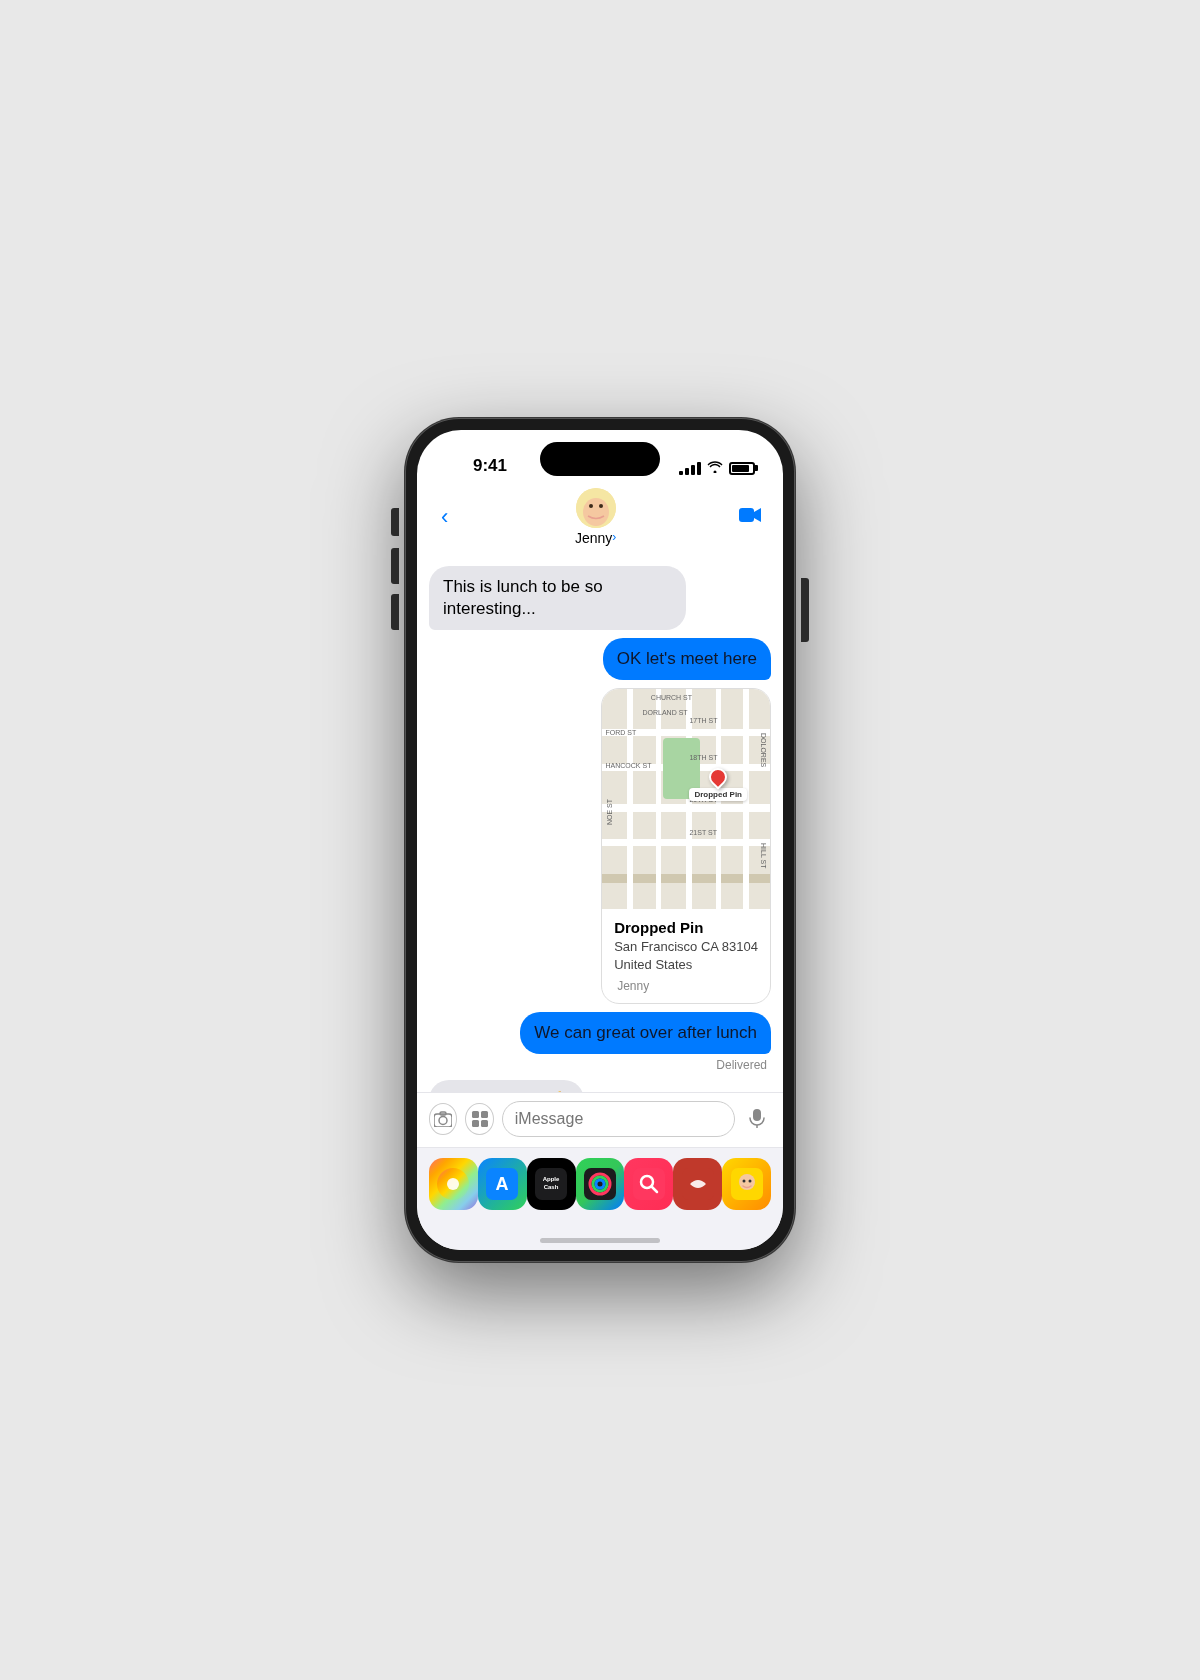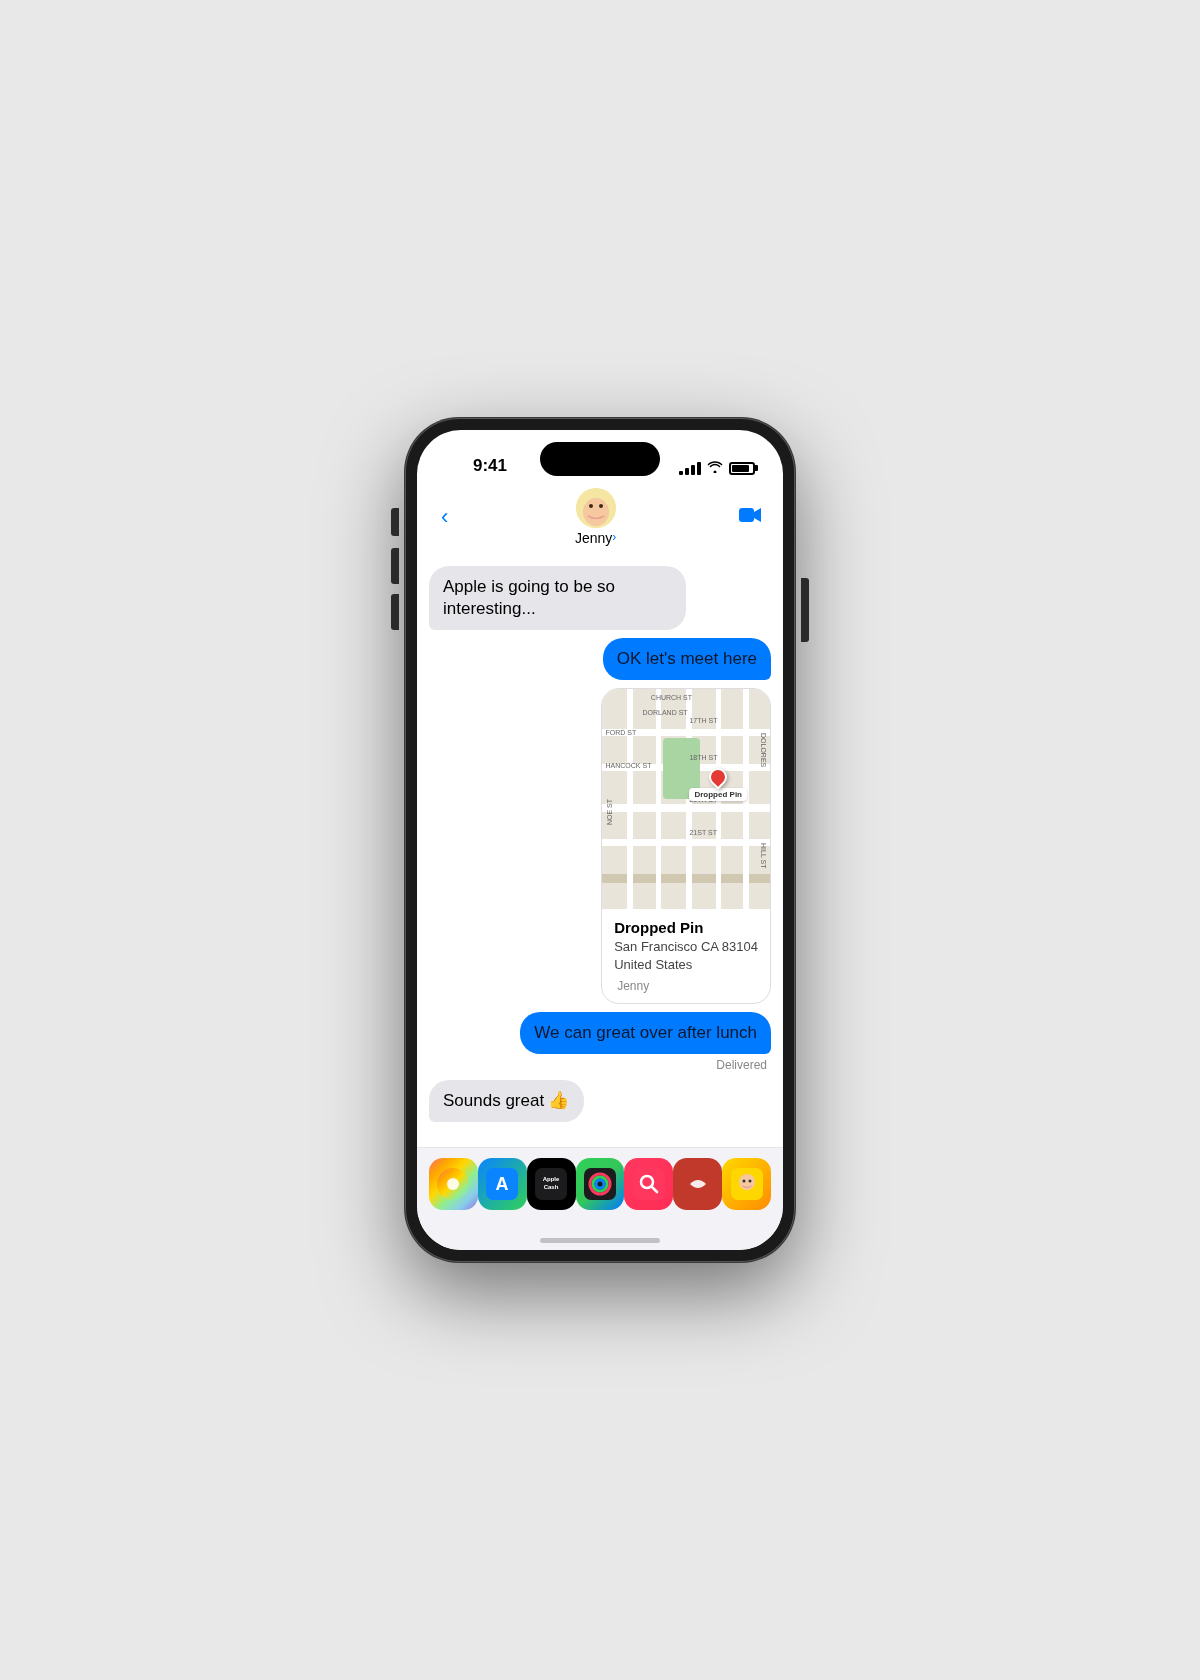--- a/index.html
+++ b/index.html
@@ -469,21 +469,21 @@
           <rect x="0" y="2" width="15" height="14" rx="3" fill="#007aff"></rect>
           <path d="M15 6l7-4v14l-7-4V6z" fill="#007aff"></path>
         </svg>
       </span>
     </div>
 
     <div class="messages-area">
 
       <div class="message-row received">
         <div class="bubble received">
-          <span>Apple is going to be so interesting...</span>
+          <span>This is lunch to be so interesting...</span>
         </div>
       </div>
 
       <div class="message-row sent">
         <div class="bubble sent">
           <span>OK let's meet here</span>
         </div>
       </div>
 
       <div class="message-row sent">
@@ -546,20 +546,45 @@
       <div class="delivered-text">Delivered</div>
 
       <div class="message-row received">
         <div class="bubble received">
           <span>Sounds great 👍</span>
         </div>
       </div>
 
     </div>
 
+    <div class="input-area">
+      <div class="camera-btn">
+        <svg width="18" height="16" viewBox="0 0 18 16" fill="none">
+          <rect x="0" y="3" width="18" height="13" rx="3" stroke="#888" stroke-width="1.5"></rect>
+          <circle cx="9" cy="9.5" r="4" stroke="#888" stroke-width="1.5"></circle>
+          <rect x="6" y="1" width="6" height="3" rx="1.5" stroke="#888" stroke-width="1.5"></rect>
+        </svg>
+      </div>
+      <div class="app-btn">
+        <svg width="18" height="18" viewBox="0 0 18 18" fill="#888">
+          <rect x="1" y="1" width="7" height="7" rx="1.5"></rect>
+          <rect x="10" y="1" width="7" height="7" rx="1.5"></rect>
+          <rect x="1" y="10" width="7" height="7" rx="1.5"></rect>
+          <rect x="10" y="10" width="7" height="7" rx="1.5"></rect>
+        </svg>
+      </div>
+      <input class="message-input" type="text" placeholder="iMessage" style="">
+      <div class="mic-btn">
+        <svg width="16" height="20" viewBox="0 0 16 20" fill="none">
+          <rect x="4" y="0" width="8" height="12" rx="4" fill="#888"></rect>
+          <path d="M1 9c0 3.9 3.1 7 7 7s7-3.1 7-7" stroke="#888" stroke-width="1.5" stroke-linecap="round"></path>
+          <line x1="8" y1="16" x2="8" y2="19" stroke="#888" stroke-width="1.5"></line>
+        </svg>
+      </div>
+    </div>
 
     <div class="app-drawer">
       <div class="drawer-app photos">
         <svg width="32" height="32" viewBox="0 0 32 32">
           <defs>
             <linearGradient id="pg" x1="0%" y1="0%" x2="100%" y2="100%">
               <stop offset="0%" style="stop-color:#ff6b6b"></stop>
               <stop offset="25%" style="stop-color:#ffa500"></stop>
               <stop offset="50%" style="stop-color:#ffd700"></stop>
               <stop offset="75%" style="stop-color:#90ee90"></stop>

